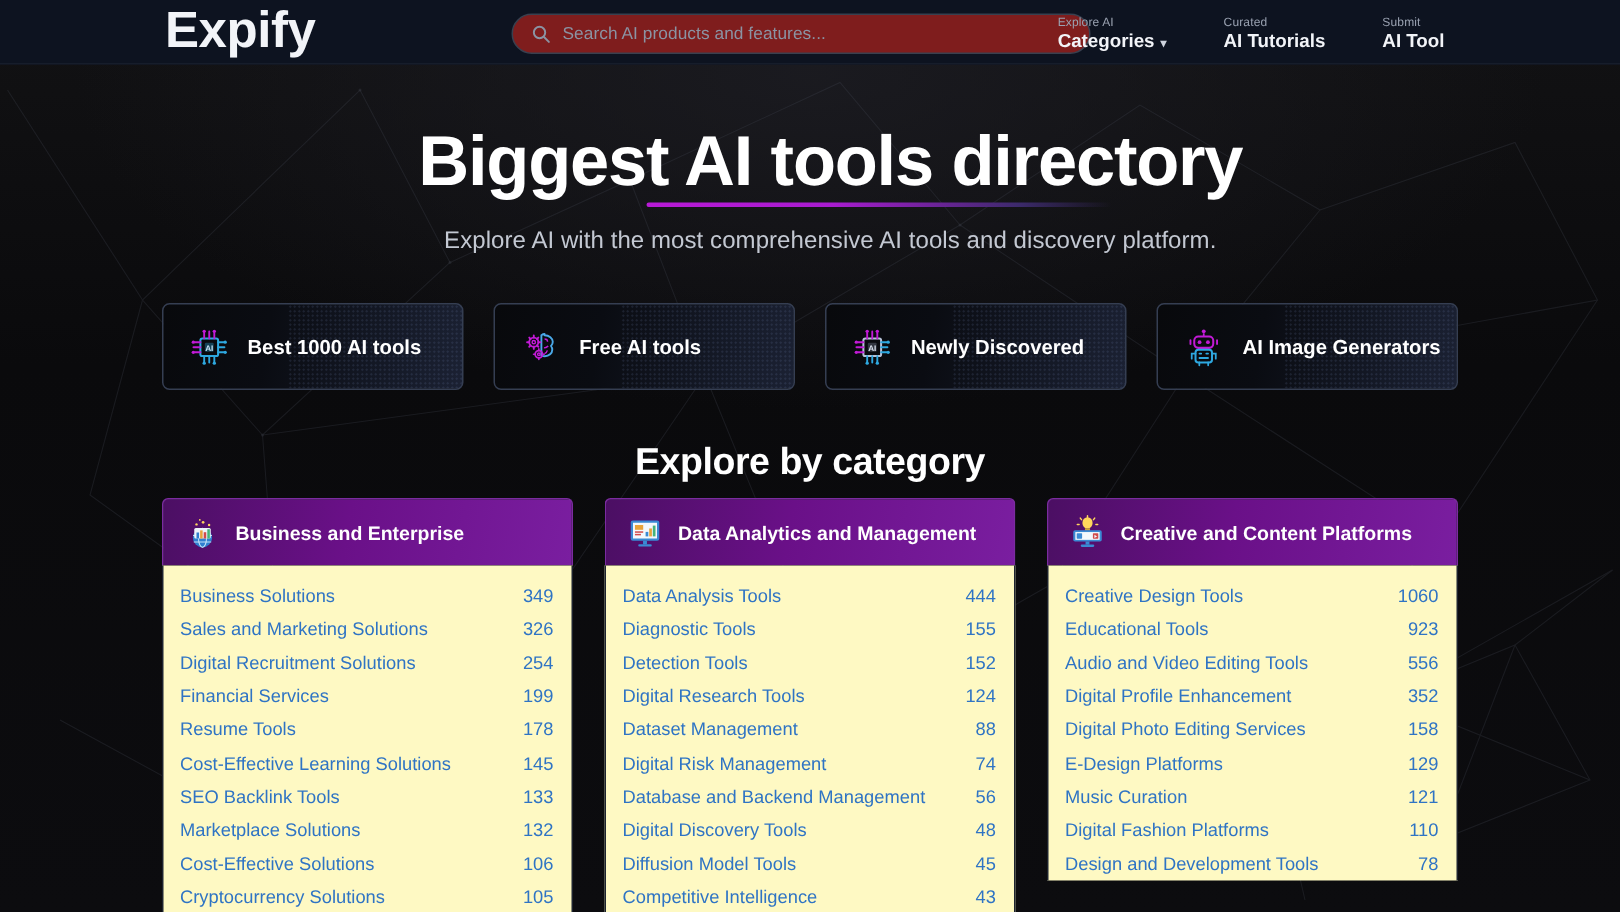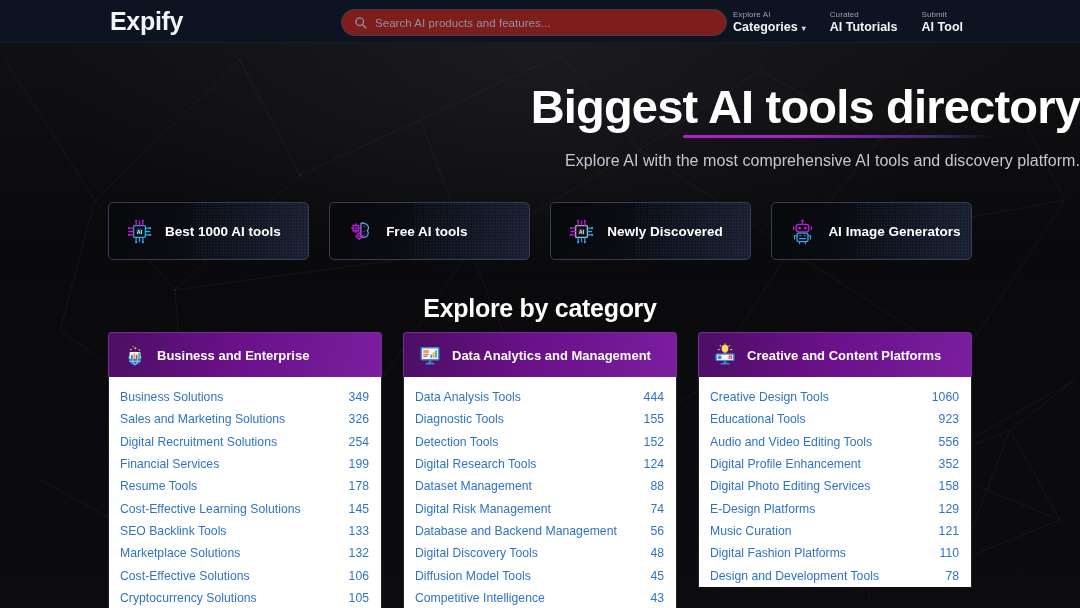--- a/index.html
+++ b/index.html
@@ -23,39 +23,39 @@
 
   
   .nav{
     position:absolute; top:0; left:0; width:1080px; height:43px; z-index:20;
     background:#0d1320;
     border-bottom:1px solid #161d2b;
     display:flex; align-items:center;
   }
   .logo{
     position:absolute; left:110px; top:50%; transform:translateY(-50%);
-    font-size:25px; font-weight:700; color:#f2f4f8; letter-spacing:-.3px;
+    font-size:34px; font-weight:700; color:#f2f4f8; letter-spacing:-.3px;
   }
   .searchbox{
     position:absolute; left:341px; top:9px; width:386px; height:27px;
     border:1px solid #39404f; border-radius:14px;
     background:#7f1d1d;
     display:flex; align-items:center; gap:8px; padding:0 12px;
   }
   .searchbox svg{ flex:none; }
   .search-ph{ font-size:11.5px; color:#8b93a3; letter-spacing:.05px; }
 
-  .navlinks{ position:absolute; right:106px; top:0; height:43px; display:flex; align-items:center; gap:2px; }
+  .navlinks{ position:absolute; right:106px; top:0; height:43px; display:flex; align-items:center; gap:16px; }
   .navitem{ padding:0 11px; display:flex; flex-direction:column; justify-content:center; height:43px; }
   .navitem .kick{ font-size:8px; color:#9aa2b1; line-height:11px; letter-spacing:.1px; }
   .navitem .main{ font-size:12.5px; font-weight:700; color:#f2f4f8; line-height:15px; display:flex; align-items:center; gap:4px; }
   .caret{ font-size:8px; color:#cfd4de; position:relative; top:1px; }
 
   
-  .hero{ position:absolute; top:43px; left:0; width:1080px; z-index:5; text-align:right;padding-left:27px; }
+  .hero{ position:absolute; top:43px; left:0; width:1080px; z-index:5; text-align:center;padding-left:27px; }
   .hero-title{
     margin-top:40px;
     font-size:47px; font-weight:700; color:#ffffff; letter-spacing:-0.8px; line-height:1.0;
     position:relative; display:inline-block;
   }
   .hero-underline{
     position:absolute; left:152px; width:310px; height:3px; bottom:-8px;
     background:linear-gradient(90deg,#b81ad6 0%, #a81ccf 40%, #3c2a6b 80%, rgba(40,30,70,0) 100%);
     border-radius:2px;
   }
@@ -97,21 +97,21 @@
   .catcol{ width:274px; }
   .cathead{
     height:45px; border-radius:4px 4px 0 0;
     background:linear-gradient(100deg,#4b0f63 0%, #6a1088 45%, #7a1ea0 100%);
     display:flex; align-items:center; gap:10px; padding-left:14px;
     border:1px solid #7b2ba0; border-bottom:none;
   }
   .cathead .ctitle{ font-size:13px; font-weight:700; color:#ffffff; }
   .cicon{ width:24px; height:24px; flex:none; }
   .catbody{
-    background:#ffffff;
+    background:#fef9c3;
     border-left:1px solid #1d232f; border-right:1px solid #1d232f;
     padding:9px 12px 0 11px;
   }
   .crow{
     display:flex; justify-content:space-between; align-items:center;
     height:22.3px; font-size:12.2px; color:#2f74c4; letter-spacing:.02px;
     white-space:nowrap;
   }
   .crow .cname{ color:#2f74c4; }
   .crow .ccount{ color:#2f74c4; }

